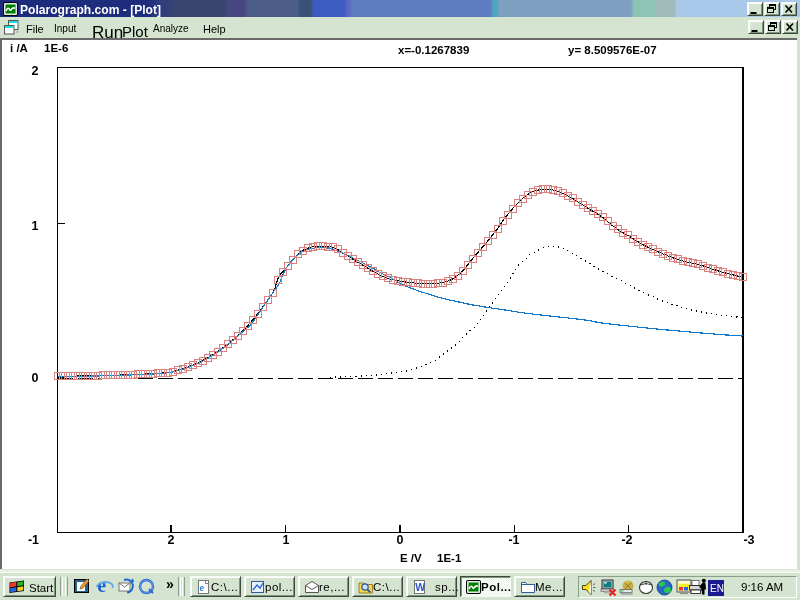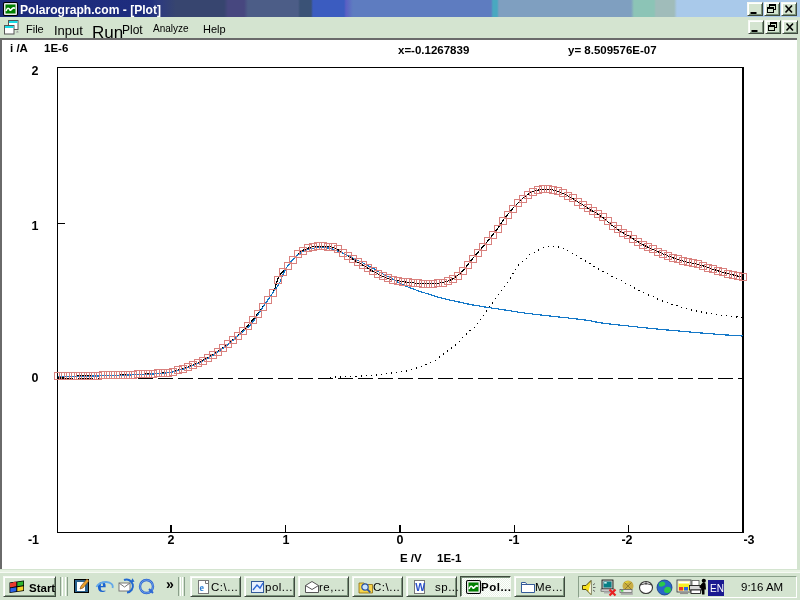--- a/index.html
+++ b/index.html
@@ -38,23 +38,23 @@
 
 <div class="abs" style="left:0;top:17px;width:800px;height:34px;background:#d4e4d0">
   <svg class="abs" style="left:4px;top:3px" width="16" height="15" viewBox="0 0 16 15">
     <rect x="4.5" y="0.5" width="9.5" height="9" fill="#fff" stroke="#555" stroke-width="1"></rect>
     <rect x="5" y="1" width="8.5" height="2" fill="#18dce8"></rect>
     <path d="M13 10.5 l2 1.8 -2.8 0.4z" fill="#9a9a9a"></path>
     <rect x="0.5" y="5.5" width="9.5" height="8.5" fill="#fff" stroke="#555" stroke-width="1"></rect>
     <rect x="1" y="6" width="8.5" height="2" fill="#18dce8"></rect>
   </svg>
   <span class="abs" style="left:26px;top:5.5px;font-size:11px;color:#000">File</span>
-  <span class="abs" style="left:54px;top:5.5px;font-size:13px;color:#000">Input</span>
+  <span class="abs" style="left:54px;top:5.5px;font-size:10px;color:#000">Input</span>
   <span class="abs" style="left:92px;top:5.5px;font-size:17px;color:#000">Run</span>
-  <span class="abs" style="left:122px;top:5.5px;font-size:12px;color:#000">Plot</span>
+  <span class="abs" style="left:122px;top:5.5px;font-size:15px;color:#000">Plot</span>
   <span class="abs" style="left:153px;top:5.5px;font-size:10px;color:#000">Analyze</span>
   <span class="abs" style="left:203px;top:5.5px;font-size:11px;color:#000">Help</span>
   <div class="btn3d" style="left:748px;top:3px">
       <svg class="glyph" viewBox="0 0 14 12">
         <rect x="2.5" y="9" width="6" height="2" fill="#000"></rect>
       </svg>
     </div>
   <div class="btn3d" style="left:765px;top:3px">
       <svg class="glyph" viewBox="0 0 14 12">
         <rect x="4.5" y="1.5" width="6" height="5" fill="none" stroke="#000"></rect>
@@ -118,21 +118,21 @@
     <svg class="abs" style="left:4px;top:2px" width="20" height="17" viewBox="0 0 20 17">
       <g transform="translate(1.5,3.5) skewY(-8)">
         <rect x="0" y="0" width="14.5" height="10.5" fill="#000"></rect>
         <path d="M0.5 0.5 q1.8 1.2 3 0 q1.5 -1.2 3 0 v4 q-1.5 -1.2 -3 0 q-1.2 1.2 -3 0z" fill="#e8392f"></path>
         <rect x="0.8" y="0.8" width="6" height="4" fill="#e8392f"></rect>
         <rect x="7.8" y="0.8" width="6" height="4" fill="#2db52c"></rect>
         <rect x="0.8" y="5.8" width="6" height="4" fill="#2a63e8"></rect>
         <rect x="7.8" y="5.8" width="6" height="4" fill="#f3d22a"></rect>
       </g>
     </svg>
-    <span class="abs" style="left:25px;top:5px;font-size:11.5px;font-weight:bold">Start</span>
+    <span class="abs" style="left:25px;top:5px;font-size:11.5px;font-weight:normal">Start</span>
   </div>
   <div class="abs" style="left:60px;top:4px;width:3px;height:19px;border-left:1px solid #8aa08a;border-right:1px solid #fff"></div>
   <div class="abs" style="left:65px;top:4px;width:3px;height:19px;border-left:1px solid #fff;border-right:1px solid #8aa08a"></div>
 
   <svg class="abs" style="left:74px;top:5px" width="16" height="16" viewBox="0 0 16 16">
     <rect x="0.5" y="1.5" width="14" height="13" fill="#28608c" stroke="#000"></rect>
     <rect x="3" y="4" width="8" height="9" fill="#fff"></rect>
     <path d="M13 1 l2 2 -6 7 -3 1 1 -3 z" fill="#e8a02c" stroke="#704010" stroke-width="0.6"></path>
   </svg>
   <svg class="abs" style="left:95px;top:4px" width="19" height="19" viewBox="0 0 19 19">

